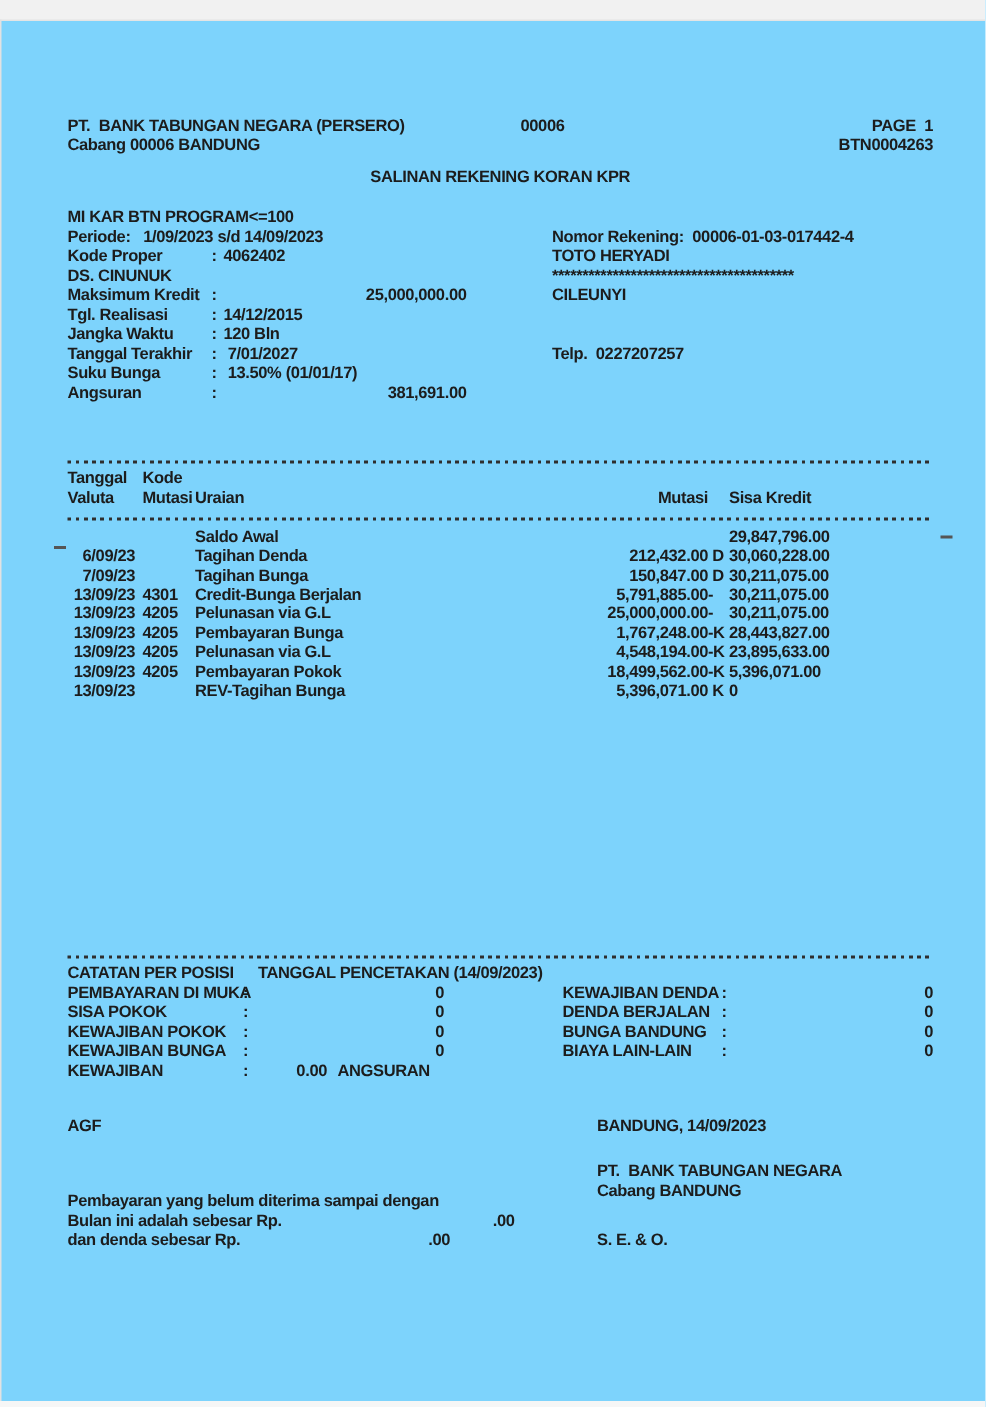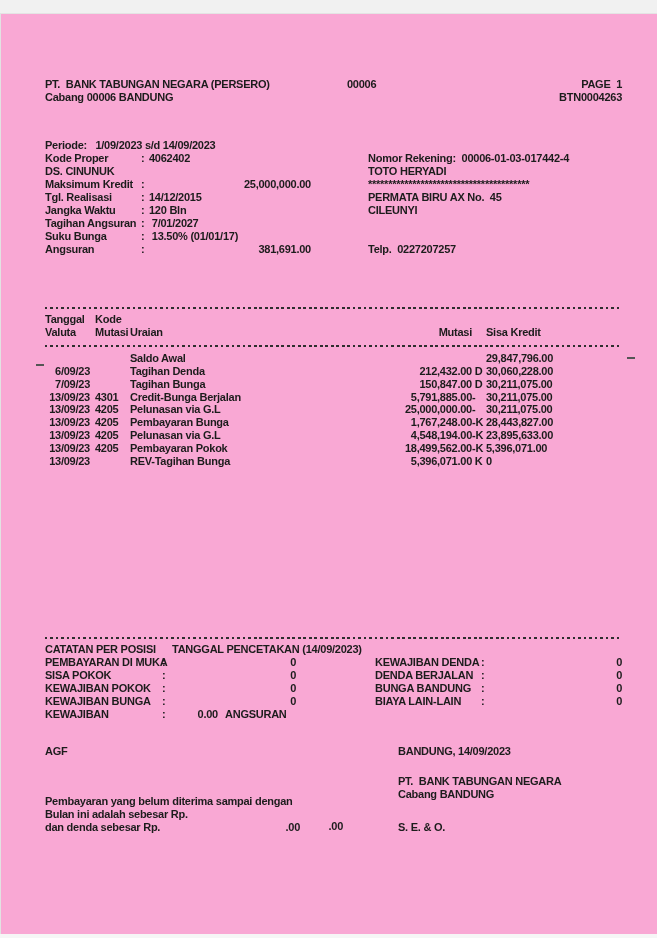--- a/index.html
+++ b/index.html
@@ -1,17 +1,17 @@
 <!DOCTYPE html>
 <html><head>
 <meta charset="utf-8">
 <style>
   html,body{margin:0;padding:0;background:#ffffff;}
   .page{
-    position:relative;width:657px;height:938px;background:#f9a8d4;overflow:hidden;
+    position:relative;width:657px;height:938px;background:#7dd3fc;overflow:hidden;
     font-family:"Liberation Sans","DejaVu Sans",sans-serif;
     font-size:11px;font-weight:700;font-stretch:condensed;
     letter-spacing:-0.25px;color:#1c1c1c;
   }
   .topstrip{position:absolute;top:0;left:0;width:657px;height:13px;background:#f1f1f1;border-bottom:1px solid #e4e4e4;}
   .leftline{position:absolute;top:13px;left:0;width:1px;height:925px;background:#e2e2e2;}
   .botstrip{position:absolute;bottom:0;left:0;width:657px;height:4px;background:#f6f6f6;}
   .content{position:absolute;left:45px;top:0;width:577px;height:938px;}
   .abs{position:absolute;white-space:pre;}
   .r0{right:0;text-align:right;}
@@ -41,58 +41,59 @@
   .crow{display:flex;height:13px;line-height:13px;white-space:pre;}
   .cl-lbl{width:117px;}
   .cl-col{width:6px;}
   .cl-val{width:128px;text-align:right;}
   .cr-gap{width:79px;}
   .cr-lbl{width:106px;}
   .cr-col{width:6px;}
   .cr-val{flex:1;text-align:right;}
   .kw-val{display:inline-block;width:50px;text-align:right;}
   .kw-suf{margin-left:7px;}
-  .note2{display:flex;width:298px;flex-direction:column;}
+  .note2{display:flex;width:298px;}
   .note3{display:flex;width:255px;}
   .noteamt{flex:1;text-align:right;}
 </style>
 </head>
 <body>
 
 <div class="page">
   <div class="topstrip"></div>
   <div class="leftline"></div>
   <div class="botstrip"></div>
 
   <div class="content">
 
     <div class="abs" style="top:78px;left:0;">PT.  BANK TABUNGAN NEGARA (PERSERO)</div>
     <div class="abs" style="top:78px;left:302px;">00006</div>
     <div class="abs r0" style="top:78px;">PAGE  1</div>
     <div class="abs" style="top:91px;left:0;">Cabang 00006 BANDUNG</div>
     <div class="abs r0" style="top:91px;">BTN0004263</div>
+    <div class="abs title" style="top:112px;left:0;">SALINAN REKENING KORAN KPR</div>
 
     <div class="infoL">
+      <div class="irow">MI KAR BTN PROGRAM&lt;=100</div>
       <div class="irow">Periode:   1/09/2023 s/d 14/09/2023</div>
       <div class="irow"><span class="ilbl">Kode Proper</span><span class="icol">:</span><span class="ival">4062402</span></div>
       <div class="irow">DS. CINUNUK</div>
       <div class="irow"><span class="ilbl">Maksimum Kredit</span><span class="icol">:</span><span class="iamt">25,000,000.00</span></div>
       <div class="irow"><span class="ilbl">Tgl. Realisasi</span><span class="icol">:</span><span class="ival">14/12/2015</span></div>
       <div class="irow"><span class="ilbl">Jangka Waktu</span><span class="icol">:</span><span class="ival">120 Bln</span></div>
-      <div class="irow"><span class="ilbl">Tagihan Angsuran</span><span class="icol">:</span><span class="ival"> 7/01/2027</span></div>
+      <div class="irow"><span class="ilbl">Tanggal Terakhir</span><span class="icol">:</span><span class="ival"> 7/01/2027</span></div>
       <div class="irow"><span class="ilbl">Suku Bunga</span><span class="icol">:</span><span class="ival"> 13.50% (01/01/17)</span></div>
       <div class="irow"><span class="ilbl">Angsuran</span><span class="icol">:</span><span class="iamt">381,691.00</span></div>
     </div>
 
     <div class="infoR">
       <div class="irow"></div>
       <div class="irow">Nomor Rekening:  00006-01-03-017442-4</div>
       <div class="irow">TOTO HERYADI</div>
       <div class="irow">****************************************</div>
-      <div class="irow">PERMATA BIRU AX No.  45</div>
       <div class="irow">CILEUNYI</div>
       <div class="irow"></div>
       <div class="irow"></div>
       <div class="irow">Telp.  0227207257</div>
       <div class="irow"></div>
     </div>
 
     <div class="dash" style="top:307px;"></div>
     <div class="abs" style="top:313px;left:0;width:577px;"><span style="display:inline-block;width:50px;">Tanggal</span><span>Kode</span></div>
     <div class="trow abs" style="top:326px;left:0;width:577px;">

